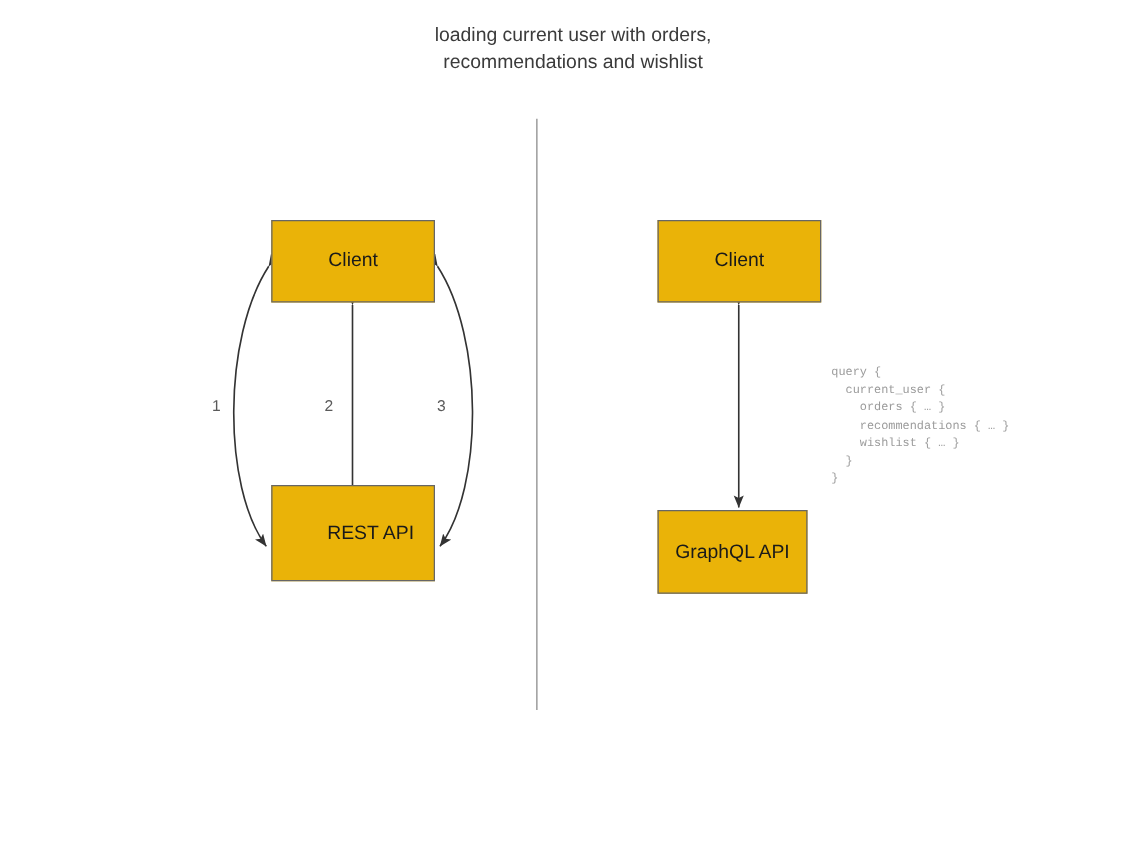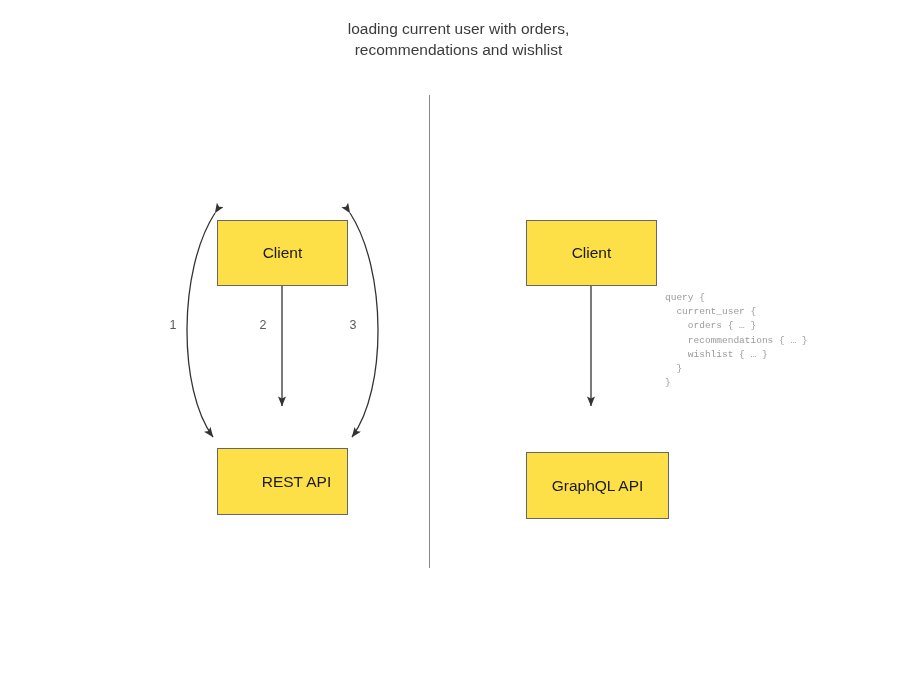--- a/index.html
+++ b/index.html
@@ -43,35 +43,34 @@
     left: 429px;
     top: 95px;
     width: 1px;
     height: 473px;
     background: #888888;
   }
 
   .node {
     position: absolute;
     box-sizing: border-box;
-    background: #fde047;
+    background: #eab308;
     border: 1.2px solid #666666;
     display: flex;
     align-items: center;
     justify-content: center;
     font-size: 15.5px;
     color: #1a1a1a;
     font-family: "Liberation Sans", sans-serif;
-    margin-top: 44px;
   }
 
   .node-client-rest  { left: 217px; top: 176px; width: 131px; height: 66px; }
-  .node-rest-api     { left: 217px; top: 404px; width: 131px; height: 67px; padding-left: 28px; }
+  .node-rest-api     { left: 217px; top: 388px; width: 131px; height: 77px; padding-left: 28px; }
   .node-client-gql   { left: 526px; top: 176px; width: 131px; height: 66px; }
-  .node-graphql-api  { left: 526px; top: 408px; width: 143px; height: 67px; }
+  .node-graphql-api  { left: 526px; top: 408px; width: 120px; height: 67px; }
 
   .edge-label {
     position: absolute;
     font-size: 12.5px;
     color: #5a5a5a;
     font-family: "Liberation Sans", sans-serif;
     text-align: center;
     width: 20px;
   }
   .edge-label-1 { left: 163px; top: 318px; }

